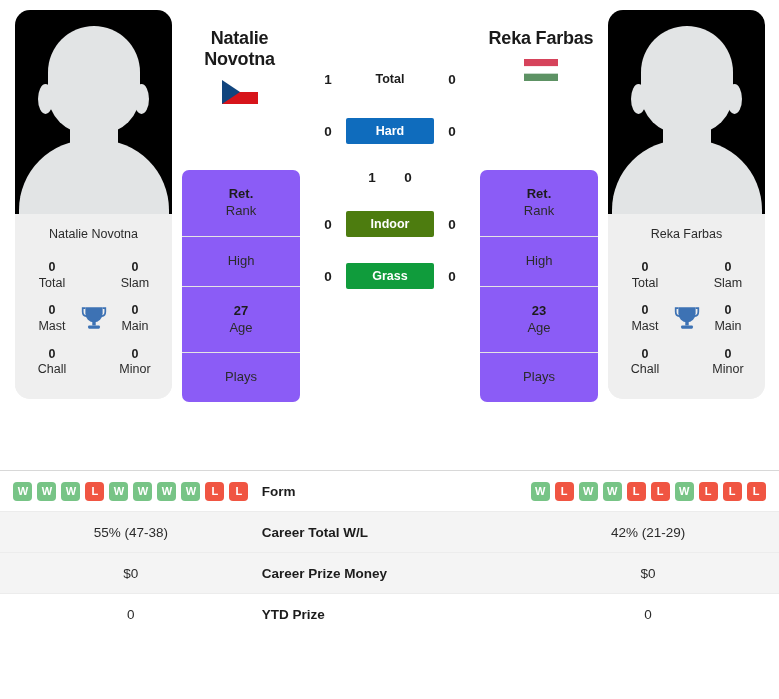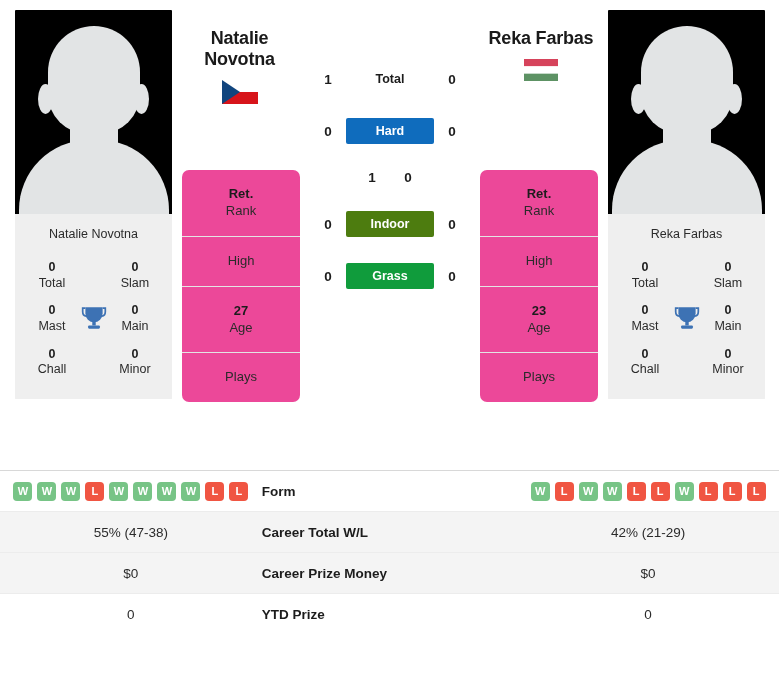--- a/index.html
+++ b/index.html
@@ -21,21 +21,21 @@
     align-items: flex-start;
     padding: 10px 15px 0 15px;
     height: 470px;
   }
 
   
   .photo-col { width: 157px; flex: 0 0 157px; }
 
   .photo-card {
     background: #efefef;
-    border-radius: 1px;
+    border-radius: 15px;
     overflow: hidden;
   }
   .photo-frame {
     width: 100%;
     height: 204px;
     background: #000000;
     position: relative;
     overflow: hidden;
   }
   .silhouette-head {
@@ -95,21 +95,21 @@
     position: relative;
   }
   .ts-cell { width: 50px; text-align: center; }
   .ts-num { font-size: 12.5px; font-weight: bold; color: #1c1c1c; line-height: 1.25; }
   .ts-lab { font-size: 12.5px; color: #2b2b2b; line-height: 1.25; }
   .trophy { width: 26px; height: 28px; display: block; }
 
   
   .info-col { width: 118px; flex: 0 0 118px; margin: 0 10px; padding-top: 160px; }
   .info-card {
-    background: #ec4899;
+    background: #8b5cf6;
     border-radius: 7px;
     overflow: hidden;
   }
   .info-seg {
     text-align: center;
     padding: 16px 4px 16px 4px;
     border-bottom: 1px solid #e4e4e4;
   }
   .info-seg:last-child { border-bottom: none; text-align: center; }
   .info-top { font-size: 13px; font-weight: bold; color: #1c1c1c; line-height: 1.3; }

